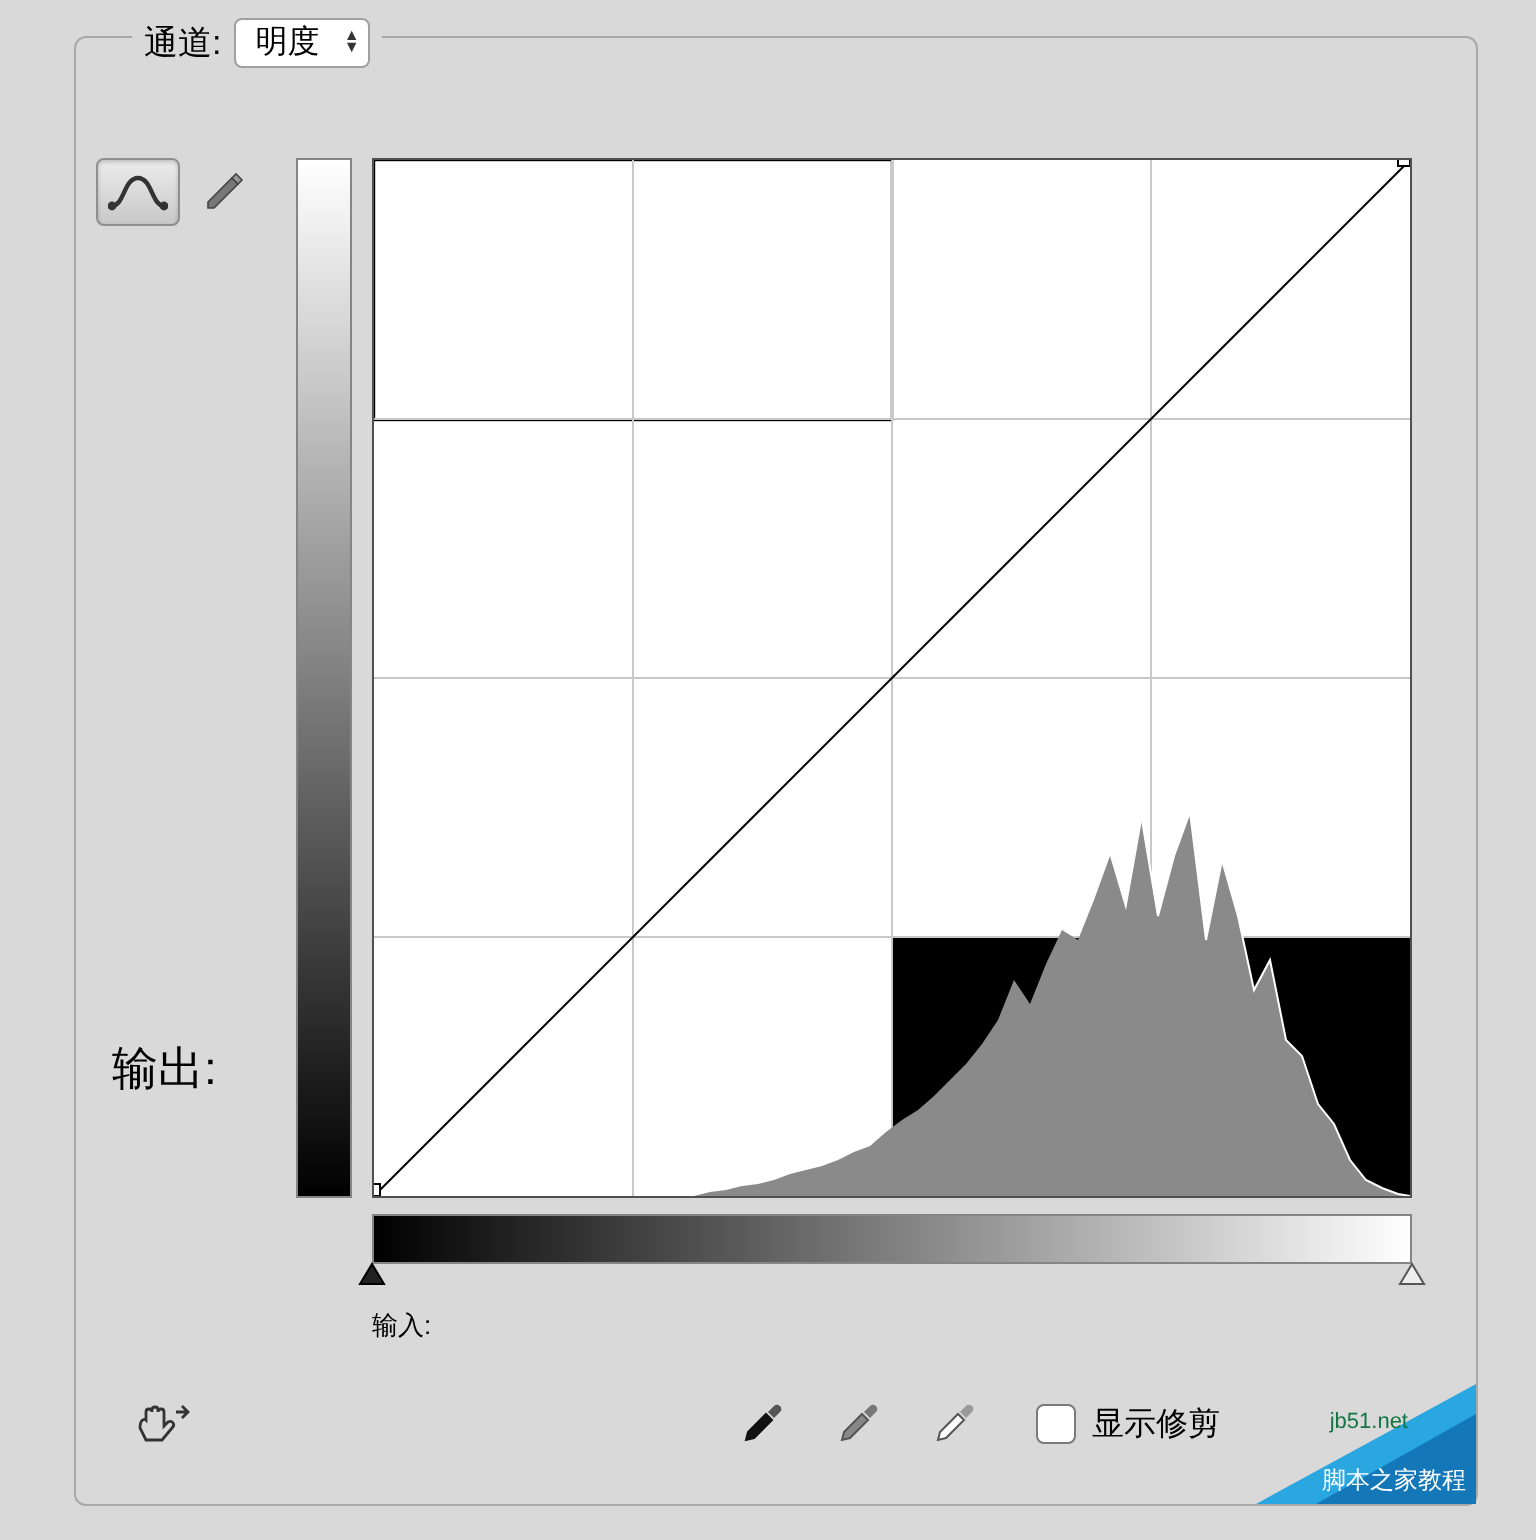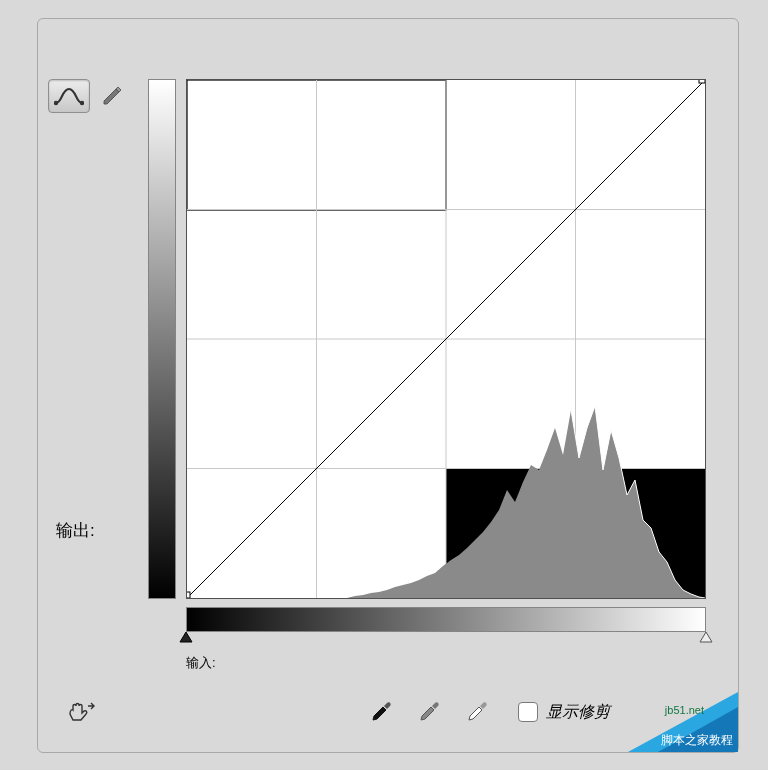--- a/index.html
+++ b/index.html
@@ -125,21 +125,21 @@
       width: 520px;
       height: 520px;
       background: #fff;
       border: 1px solid #505050;
     }
     .curve-svg { position: absolute; inset: 0; }
     .output-label {
       position: absolute;
       left: 18px;
       top: 500px;
-      font-size: 17px;
+      font-size: 23px;
     }
     .input-label {
       position: absolute;
       left: 148px;
       top: 635px;
       font-size: 13px;
     }
     .lower-row {
       position: absolute;
       left: 22px;
@@ -152,21 +152,20 @@
       display: flex;
       gap: 22px;
       margin-left: 268px;
     }
     .picker { width: 26px; height: 26px; cursor: pointer; }
     .chk-row {
       display: flex;
       align-items: center;
       gap: 8px;
       margin-left: 28px;
-      font-style: italic;
     }
     .chk {
       width: 20px;
       height: 20px;
       border: 1px solid #7a7a7a;
       border-radius: 4px;
       background: #fff;
       cursor: pointer;
     }
     .hand-btn {
@@ -183,20 +182,30 @@
       width: 150px;
       height: 60px;
     }
   </style>
 </head>
 <body>
 
 <div class="panel">
 
   <div class="outer-fieldset">
+    <div class="legend-row">
+      <span class="legend-label">通道:</span>
+      <div class="channel-select">
+        <span>明度</span>
+        <span class="arrows">
+          <span>▲</span>
+            <span>▼</span>
+        </span>
+      </div>
+    </div>
 
     <div class="tool-row">
       <div class="tool-btn active">
         <svg width="30" height="22" viewBox="0 0 30 22">
           <path d="M2 18 C 8 18 8 4 15 4 C 22 4 22 18 28 18" stroke="#333" stroke-width="2.2" fill="none"></path>
           <circle cx="2" cy="18" r="2.2" fill="#333"></circle>
           <circle cx="28" cy="18" r="2.2" fill="#333"></circle>
         </svg>
       </div>
       <div class="tool-btn pencil">

